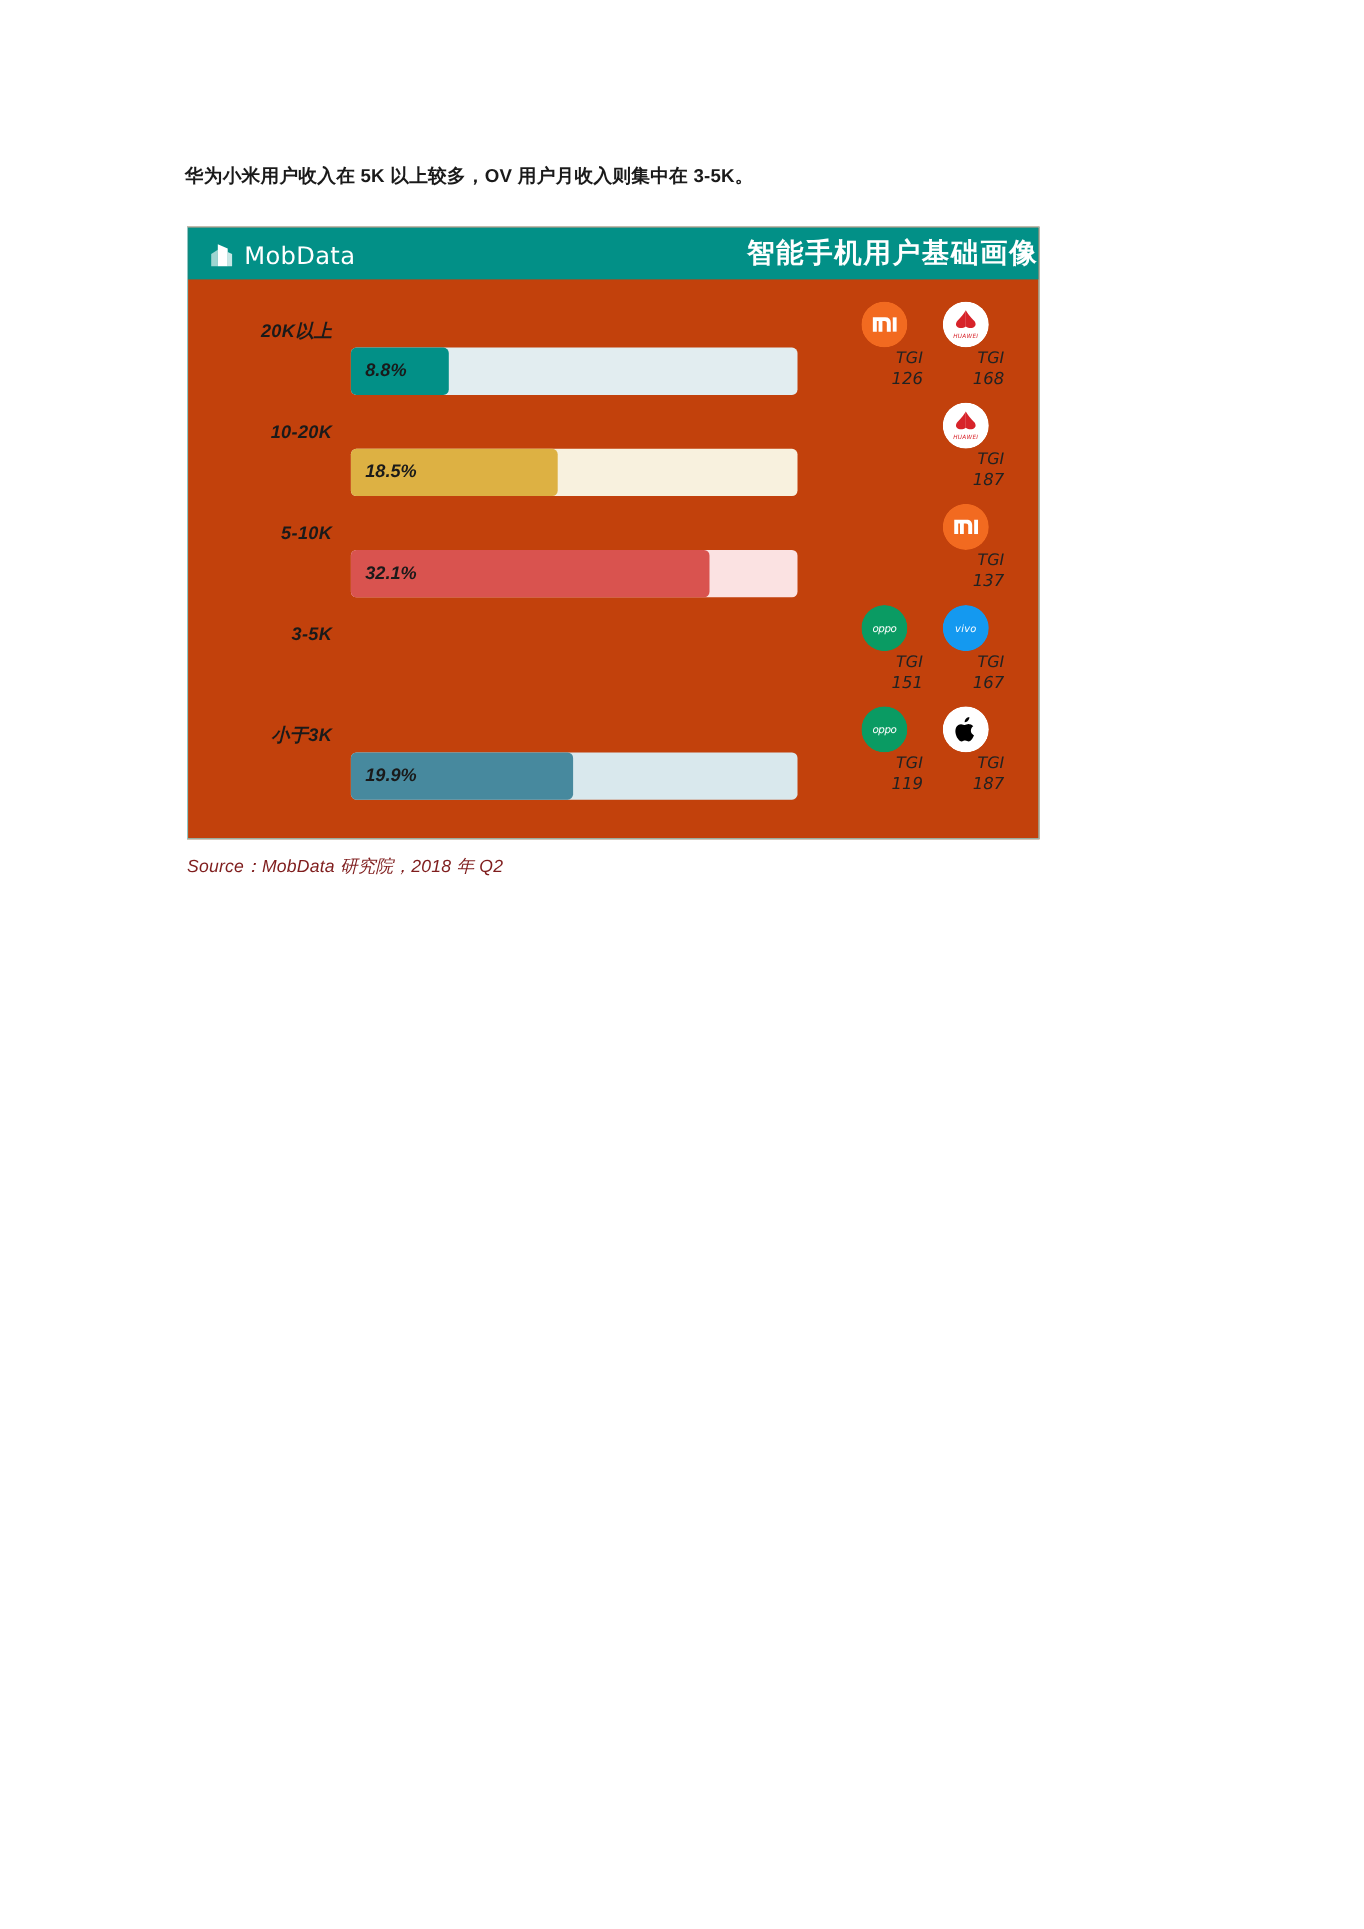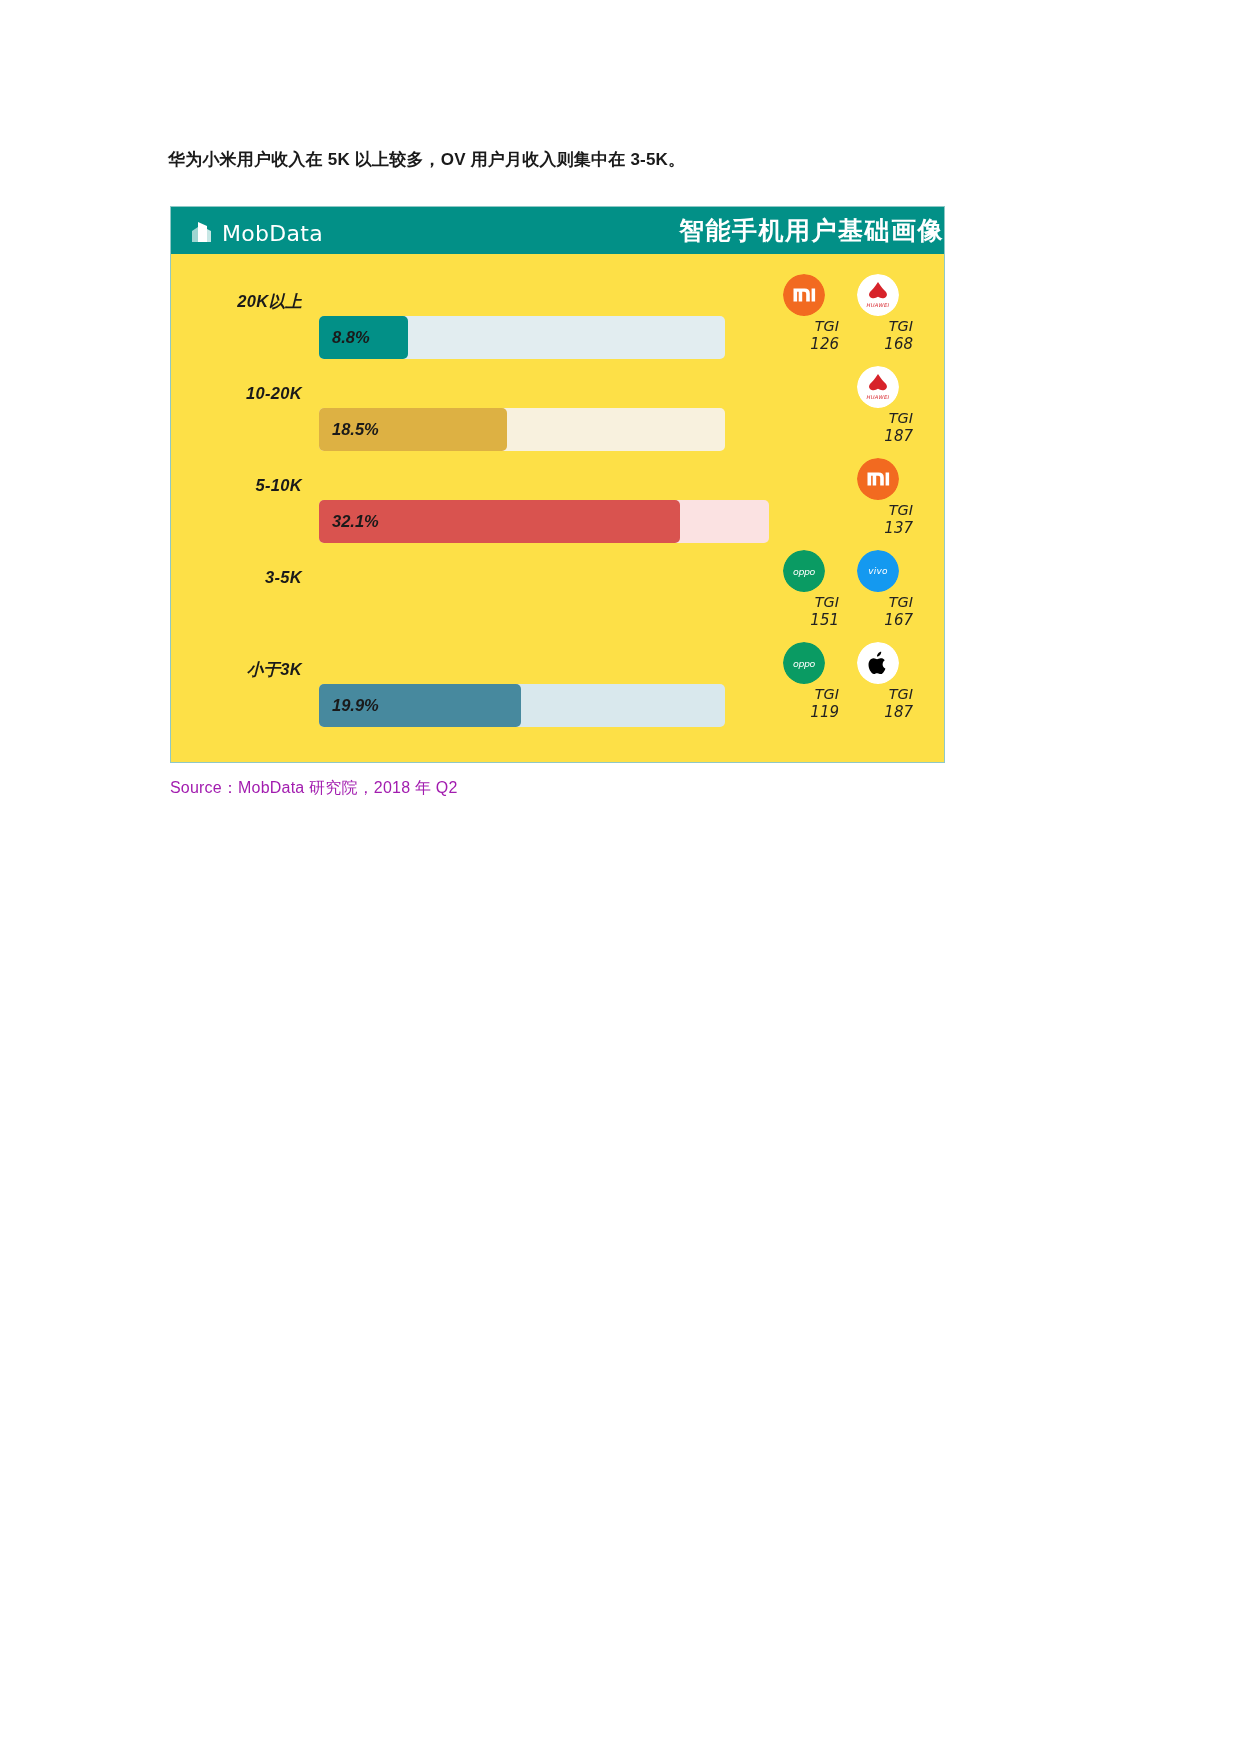--- a/index.html
+++ b/index.html
@@ -34,21 +34,21 @@
     white-space: nowrap;
   }
 
   
   .card {
     position: absolute;
     left: 170px;
     top: 206px;
     width: 775px;
     height: 557px;
-    background: #fde047;
+    background: #c2410c;
     border: 1px solid #8fc8c6;
     box-sizing: border-box;
   }
 
   .card-header {
     position: absolute;
     left: 0;
     top: 0;
     width: 100%;
     height: 47px;
@@ -188,22 +188,23 @@
     line-height: 18px;
     font-family: "DejaVu Sans", sans-serif;
   }
 
   
   .source {
     position: absolute;
     left: 170px;
     top: 778px;
     font-size: 16px;
-    color: #a21caf;
+    color: #7f1d1d;
     letter-spacing: 0.2px;
+    font-style: italic;
   }
 </style>
 </head>
 <body>
 
 <div class="page">
 
   <div class="heading">华为小米用户收入在 5K 以上较多，OV 用户月收入则集中在 3-5K。</div>
 
   <div class="card">
@@ -265,21 +266,21 @@
                   <path d="M21 8 C24 13 26.8 15.5 28.6 17.6 c2.2 2.6 1.6 5.4-1.2 6.3 c-2.2 0.7-4.4 0.2-6.4-1.1 z" fill="#d7232a"></path>
                   <text x="21" y="33" text-anchor="middle" font-size="5.2" font-family="DejaVu Sans, sans-serif" fill="#d7232a" letter-spacing="0.3">HUAWEI</text>
                 </svg></div>
               <div class="tgi-label">TGI</div>
               <div class="tgi-value">187</div>
             </div>
           </div>
         </div>
         <div class="row" style="top: 202px;">
           <div class="row-label">5-10K</div>
-          <div class="track" style="background: rgb(251, 226, 226); padding-left: 44px;">
+          <div class="track" style="background: rgb(251, 226, 226);">
             <div class="bar" style="background: rgb(217, 83, 79); width: 80.25%;"></div>
             <div class="bar-value">32.1%</div>
           </div>
           <div class="brands">
             <div class="brand-cell col1">
               <div class="brand-logo"><svg viewBox="0 0 42 42" width="42" height="42">
                   <circle cx="21" cy="21" r="21" fill="#f26a20"></circle>
                   <path d="M10.5 14.5 h11.2 c3.4 0 5.1 1.7 5.1 5.1 v7.9 h-3.6 v-7.6 c0-1.4-0.7-2.1-2.1-2.1 h-1.9 v9.7 h-3.5 v-9.7 h-1.6 v9.7 h-3.6 z" fill="#ffffff"></path>
                   <rect x="28.6" y="14.5" width="3.5" height="13" fill="#ffffff"></rect>
                 </svg></div>

